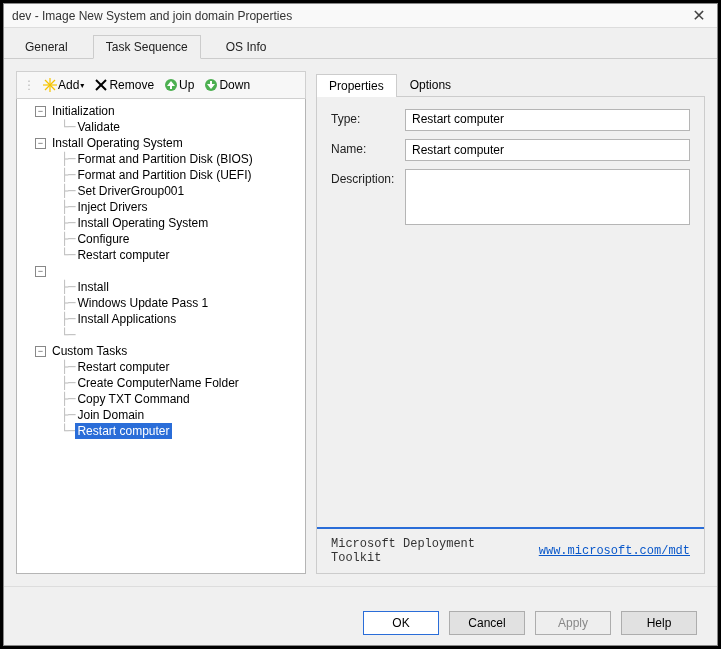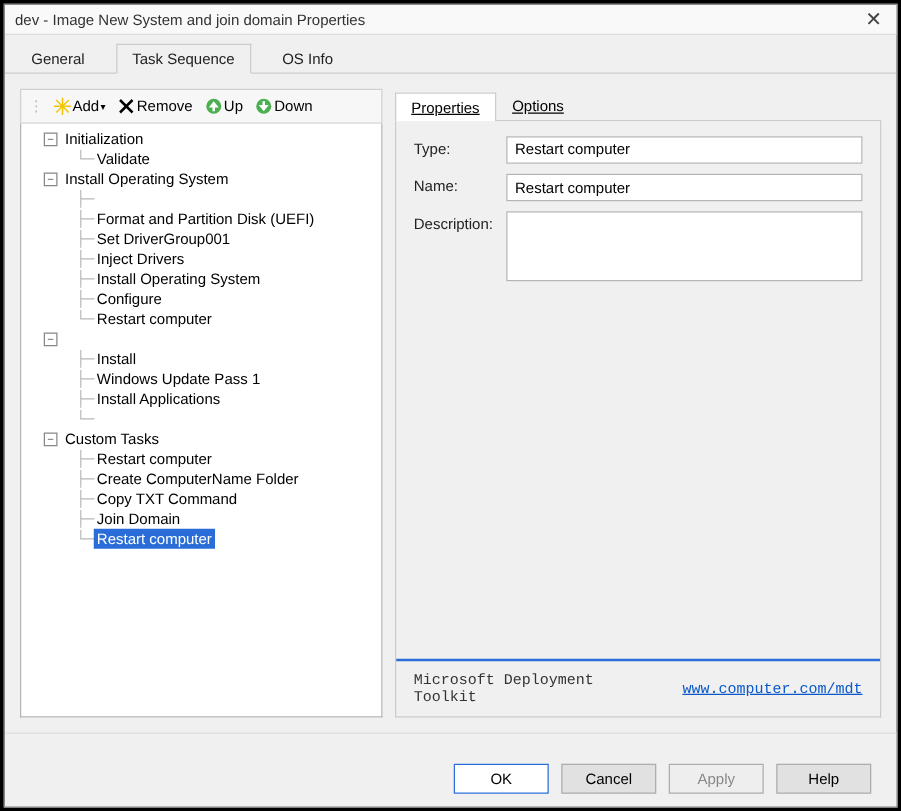--- a/index.html
+++ b/index.html
@@ -114,21 +114,20 @@
   .subtabs {
     display:flex;
     border-bottom:1px solid #ccc;
   }
   .subtabs .stab {
     padding:4px 12px;
     font-size:12px;
     border:1px solid transparent;
     border-bottom:none;
     cursor:pointer;
-    text-decoration:underline;
   }
   .subtabs .stab.active {
     background:#fff;
     border-color:#ccc;
     position:relative; top:1px;
   }
   .panel {
     flex:1;
     background:#f0f0f0;
     border:1px solid #ccc;
@@ -244,20 +243,21 @@
           <div class="node indent2">
             <span class="vline">└─ </span>
             <span class="label">Validate</span>
           </div>
           <div class="node indent1">
             <span class="exp">−</span>
             <span class="label">Install Operating System</span>
           </div>
           <div class="node indent2">
             <span class="vline">├─ </span>
+            <span class="label">Format and Partition Disk (BIOS)</span>
           </div>
           <div class="node indent2">
             <span class="vline">├─ </span>
             <span class="label">Format and Partition Disk (UEFI)</span>
           </div>
           <div class="node indent2">
             <span class="vline">├─ </span>
             <span class="label">Set DriverGroup001</span>
           </div>
           <div class="node indent2">
@@ -338,21 +338,21 @@
           </div>
           <div class="row">
             <span class="lbl">Description:</span>
             <textarea class="desc-box" style=""></textarea>
           </div>
         </div>
         <div style="flex:1"></div>
         <div class="race-line"></div>
         <div class="footer-brand">
           <span class="brand">Microsoft Deployment Toolkit</span>
-          <a href="#">www.computer.com/mdt</a>
+          <a href="#">www.microsoft.com/mdt</a>
         </div>
       </div>
     </div>
   </div>
 
   <div class="buttons">
     <div class="btn primary">OK</div>
     <div class="btn">Cancel</div>
     <div class="btn disabled">Apply</div>
     <div class="btn">Help</div>

